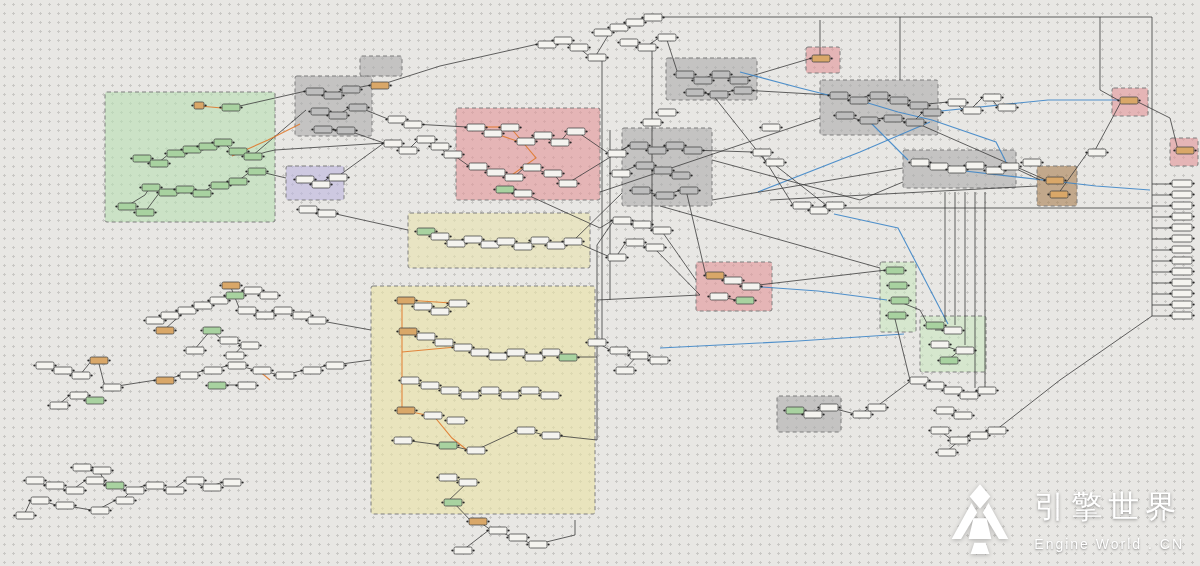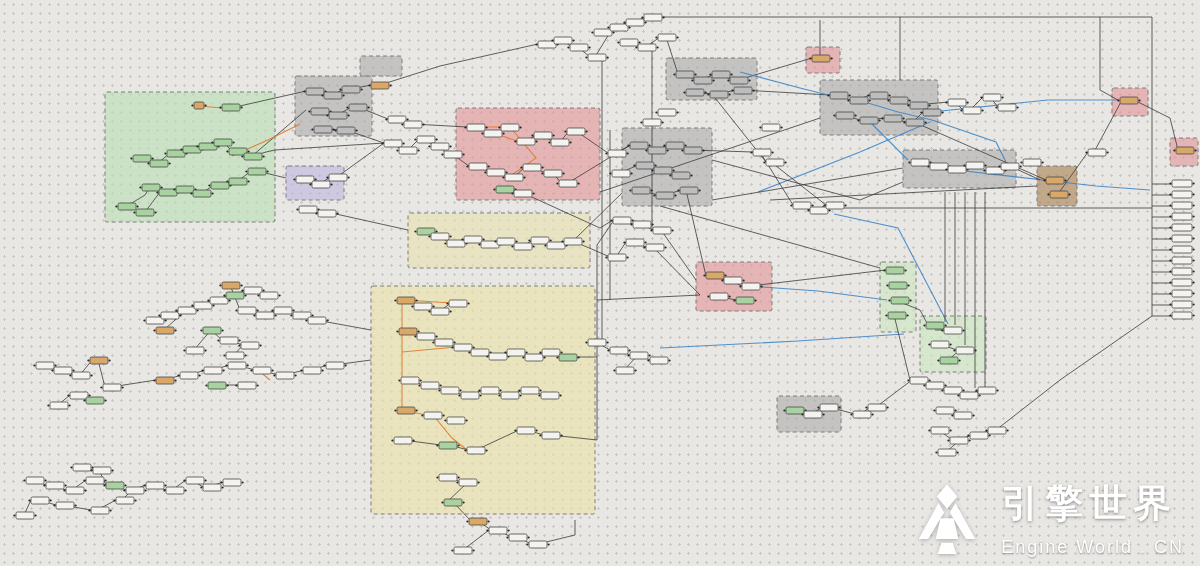--- a/index.html
+++ b/index.html
@@ -14,26 +14,26 @@
   }
   .graph-svg{position:absolute;left:0;top:0;width:1200px;height:566px;}
   .watermark{
     position:absolute;right:16px;bottom:8px;
     display:flex;align-items:center;gap:20px;
     pointer-events:none;
   }
   .wm-logo{filter:drop-shadow(0 1px 2px rgba(100,100,100,.45));}
   .wm-text{display:flex;flex-direction:column;}
   .wm-title{
-    color:#ffffff;font-size:38px;font-weight:700;letter-spacing:6px;
+    color:#ffffff;font-size:31px;font-weight:400;letter-spacing:6px;
     text-shadow:0 1px 3px rgba(90,90,90,.65);
     line-height:1.1;
   }
   .wm-sub{
-    color:#ffffff;font-size:18px;letter-spacing:2px;margin-top:12px;
+    color:#ffffff;font-size:14px;letter-spacing:2px;margin-top:12px;
     text-shadow:0 1px 2px rgba(90,90,90,.65);
   }
 </style>
 </head>
 <body>
 
 <div class="canvas" style="background-color: rgb(232, 231, 228); background-image: radial-gradient(rgb(201, 200, 197) 1px, transparent 1.2px);">
   <svg class="graph-svg" viewBox="0 0 1200 566">
       <rect x="105" y="92" width="170" height="130" rx="2" fill="#b7e0b2" fill-opacity="0.6" stroke="#7d7d7d" stroke-width="1" stroke-dasharray="4 3"></rect>
       <rect x="295" y="76" width="77" height="60" rx="2" fill="#ababab" fill-opacity="0.6" stroke="#7d7d7d" stroke-width="1" stroke-dasharray="4 3"></rect>

